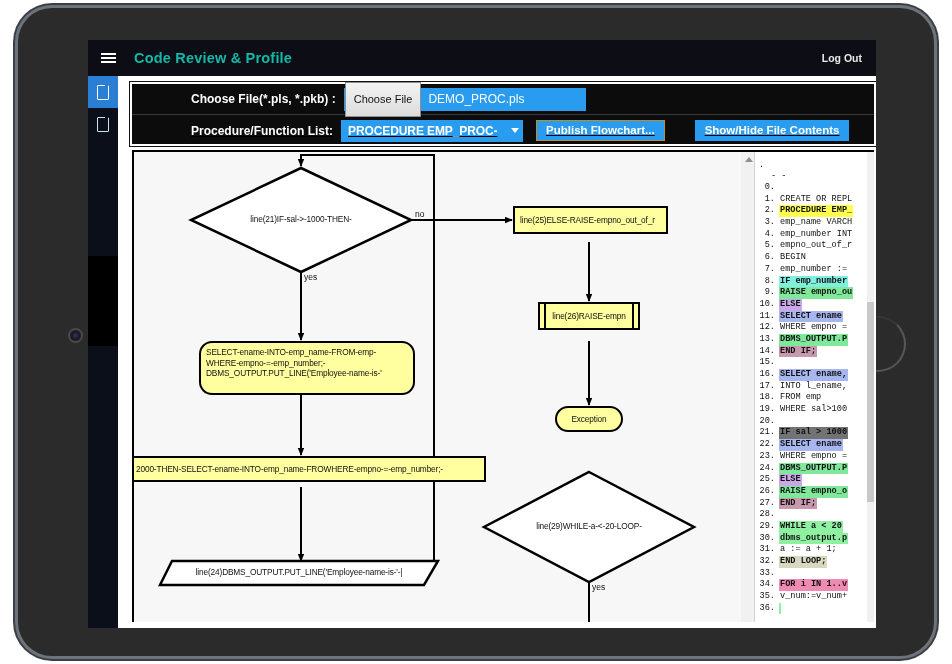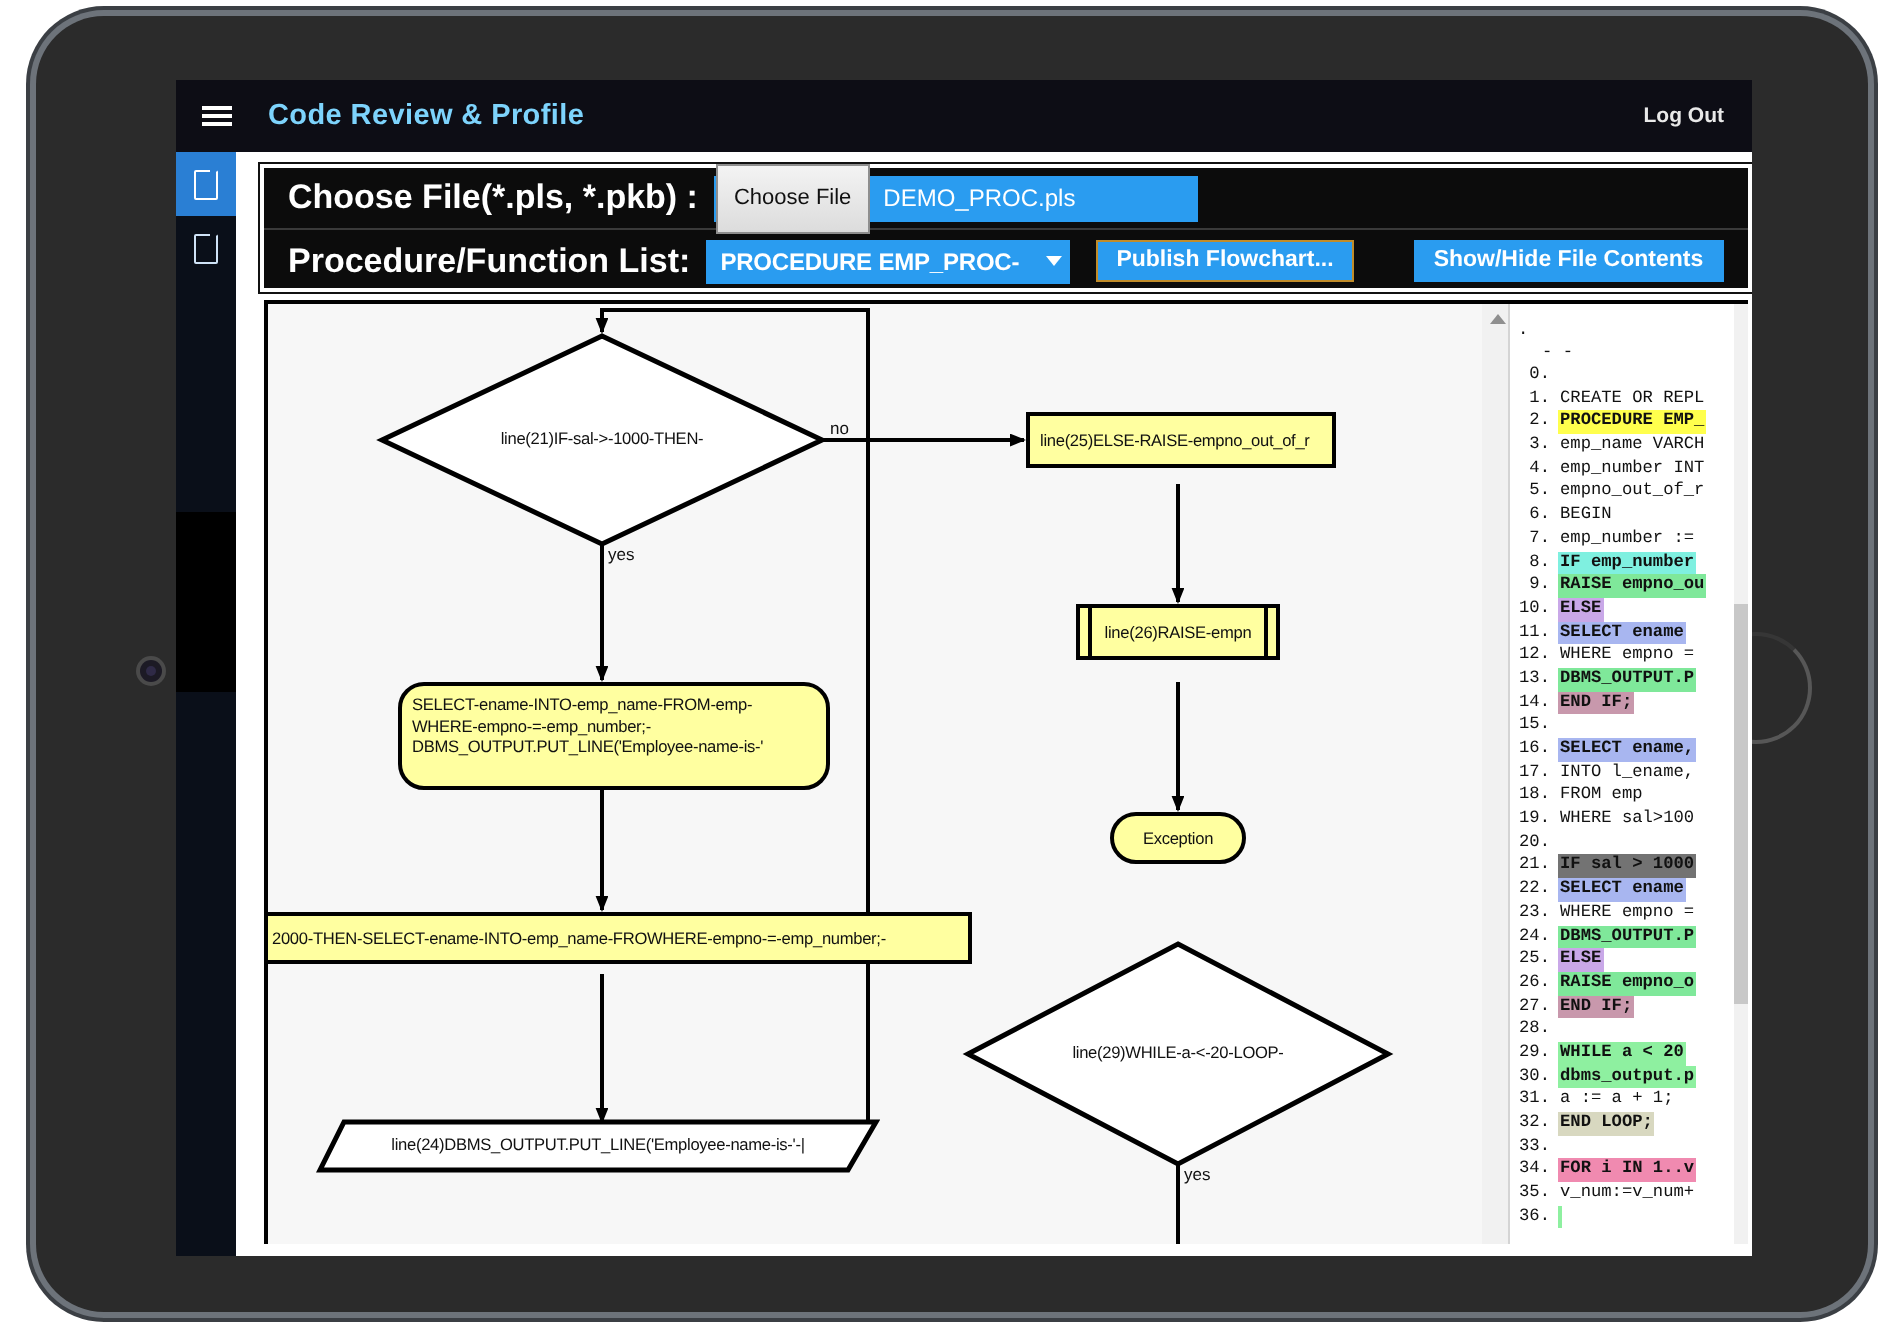--- a/index.html
+++ b/index.html
@@ -64,21 +64,21 @@
   #hamburger-btn {
     width: 40px; height: 36px;
     display: flex; align-items: center; justify-content: center;
     cursor: pointer;
   }
   #hamburger-btn .bar {
     width: 15px; height: 2px; background: #ffffff; margin: 1.6px 0;
     display: block;
   }
   #app-title {
-    color: #7dd3fc; font-size: 14.5px; font-weight: bold;
+    color: #14b8a6; font-size: 14.5px; font-weight: bold;
     margin-left: 6px; letter-spacing: 0.2px;
   }
   #logout-link {
     margin-left: auto; margin-right: 14px;
     color: #e9e9e9; font-size: 10.5px; font-weight: bold;
     cursor: pointer;
   }
 
   
   #sidebar {
@@ -127,24 +127,24 @@
     background: #0c0c0c;
     border: 2px solid #ffffff;
     outline: 1px solid #111;
   }
   .ctrl-row {
     height: 31px;
     display: flex; align-items: center;
     border-bottom: 1px solid #3a3a3a;
     padding-left: 12px;
   }
-  .ctrl-row:last-child { border-bottom: none; }
+  .ctrl-row:last-child { border-bottom: none; text-decoration: underline; }
   .ctrl-label {
-    color: #ffffff; font-size: 17px; font-weight: bold;
-    margin-right: 8px; white-space: nowrap;
+    color: #ffffff; font-size: 12px; font-weight: bold;
+    margin-right: 8px; white-space: nowrap; margin-left: 47px;
   }
 
   
   #file-picker {
     background: #2a9cf0; height: 23px;
     display: flex; align-items: center;
     width: 242px; cursor: pointer;
   }
   #choose-file-btn {
     background: linear-gradient(#f3f3f3,#dcdcdc);

